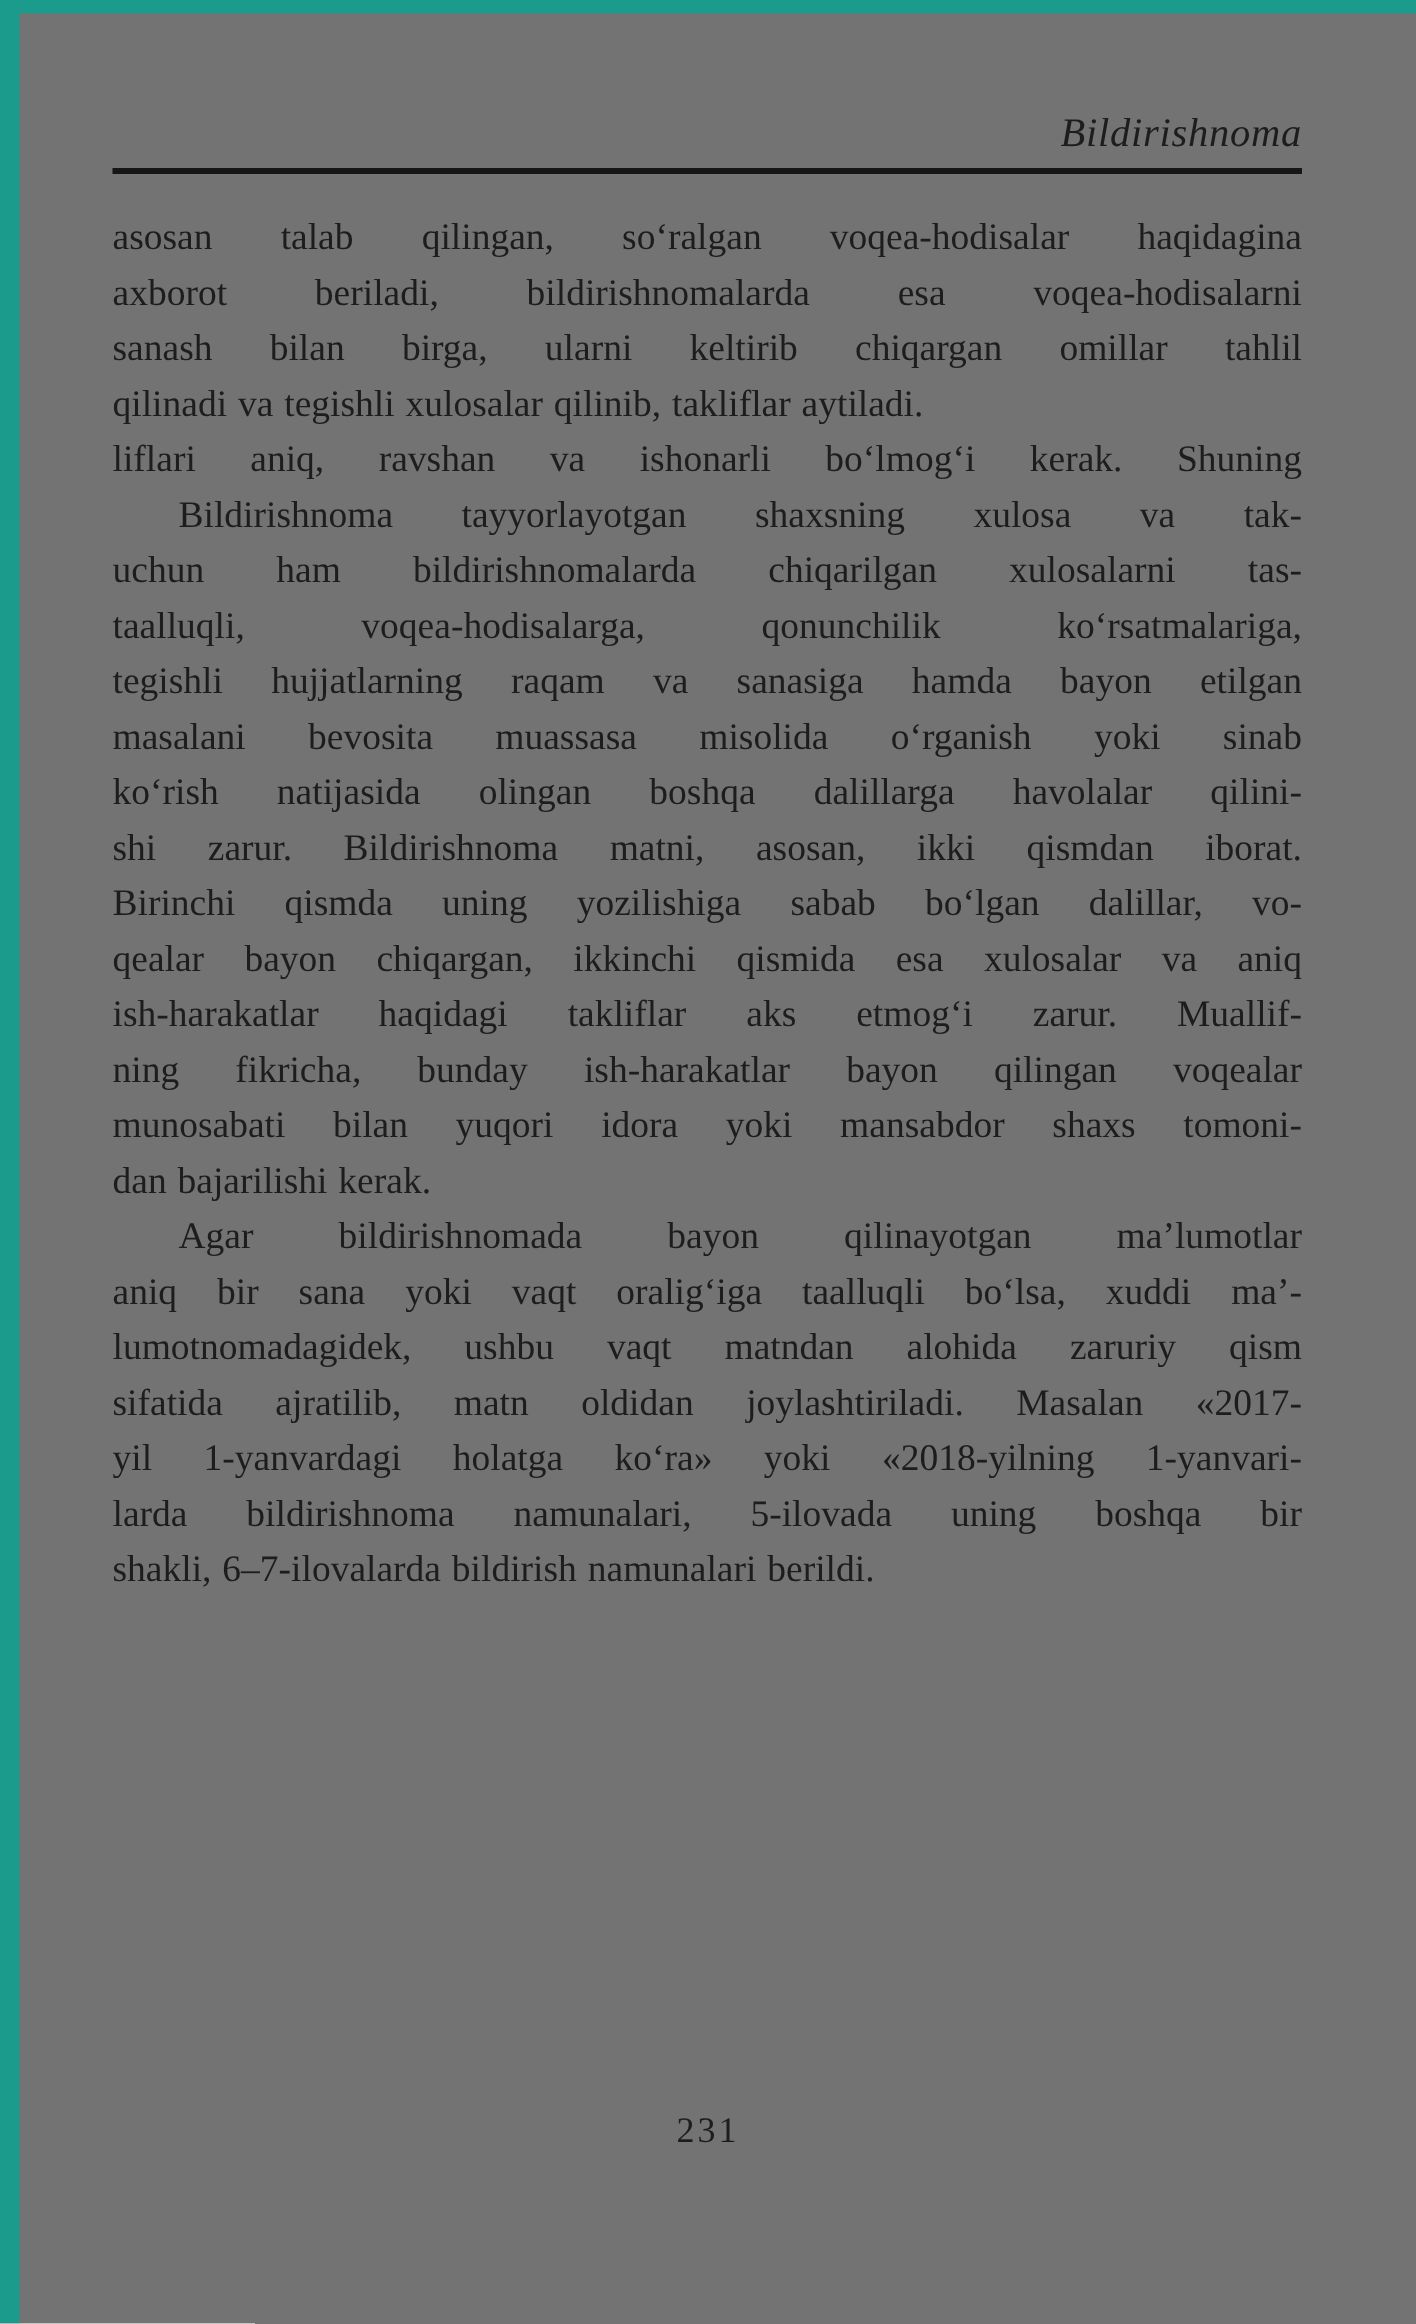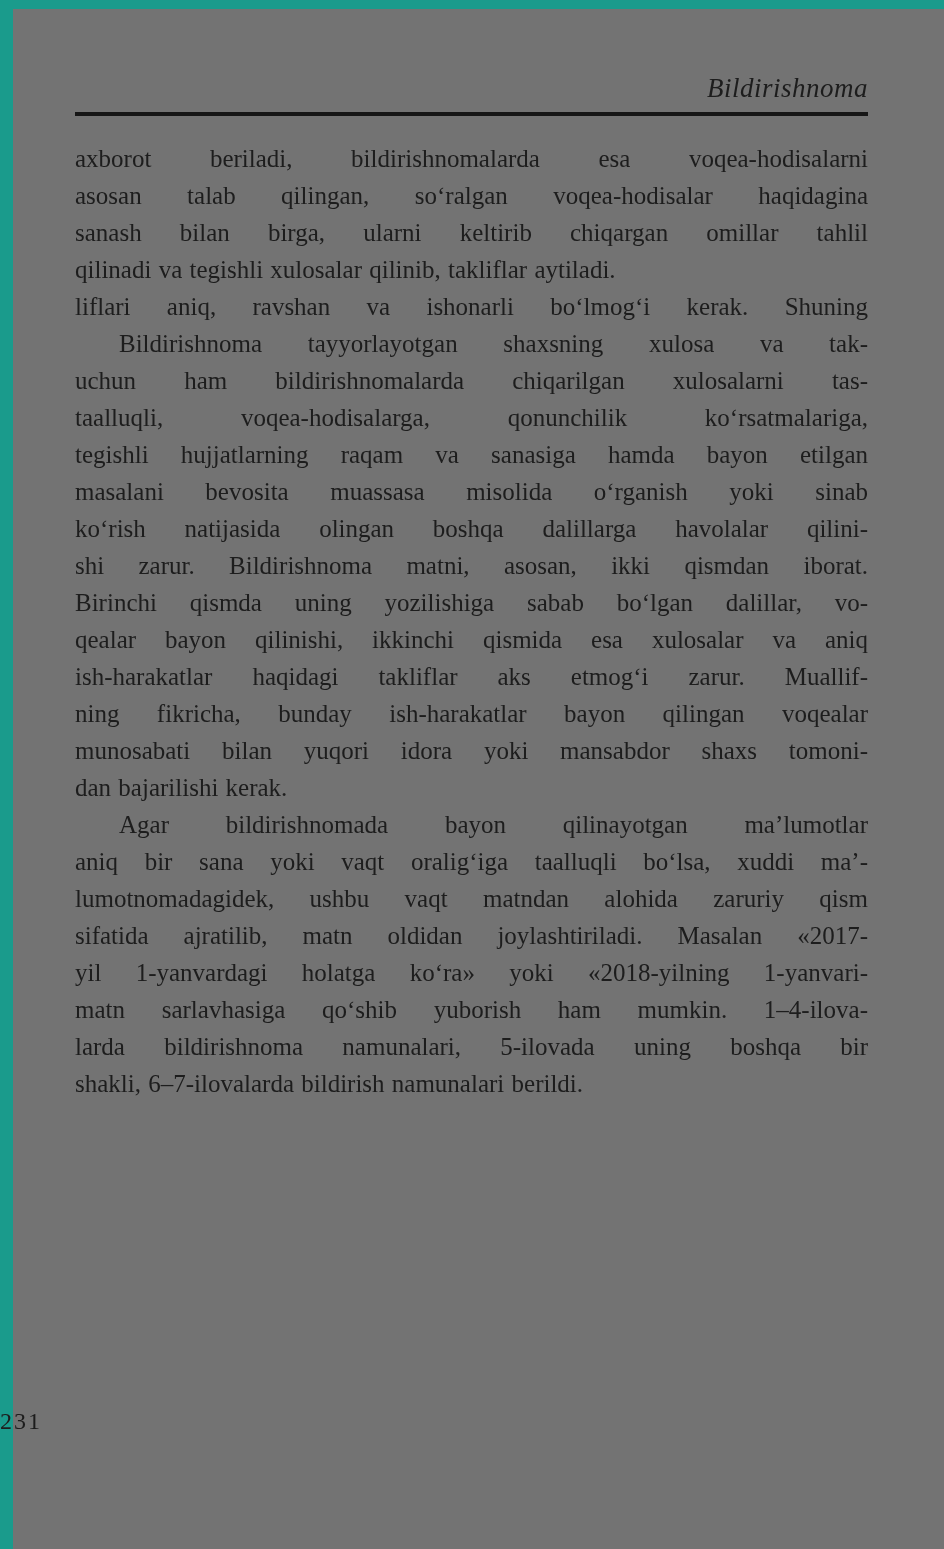--- a/index.html
+++ b/index.html
@@ -62,64 +62,64 @@
     text-align-last: left;
   }
   .paragraph.indent .text-line.first {
     text-indent: 44px;
   }
   .page-number {
     position: absolute;
     top: 1408px;
     left: 0;
     width: 944px;
+    text-align: center;
     font-size: 24px;
     letter-spacing: 2px;
   }
 </style>
 </head>
 <body>
 
 <div class="page" style="background: #737373; color: rgb(29, 29, 29); padding-left: 44px;">
   <div class="edge-left" style="background: rgb(26, 155, 140);"></div>
   <div class="edge-top" style="background: rgb(26, 155, 140);"></div>
 
   <div class="content">
     <div class="running-head">Bildirishnoma</div>
     <div class="head-rule" style="background: rgb(22, 22, 22);"></div>
     <div class="body-text" id="body-text">
         <div class="paragraph">
+          <div class="text-line first">asosan talab qilingan, so‘ralgan voqea-hodisalar haqidagina</div>
           <div class="text-line">axborot beriladi, bildirishnomalarda esa voqea-hodisalarni</div>
-          <div class="text-line first">asosan talab qilingan, so‘ralgan voqea-hodisalar haqidagina</div>
           <div class="text-line">sanash bilan birga, ularni keltirib chiqargan omillar tahlil</div>
           <div class="text-line last">qilinadi va tegishli xulosalar qilinib, takliflar aytiladi.</div>
         </div>
         <div class="paragraph indent">
           <div class="text-line">liflari aniq, ravshan va ishonarli bo‘lmog‘i kerak. Shuning</div>
           <div class="text-line first">Bildirishnoma tayyorlayotgan shaxsning xulosa va tak-</div>
           <div class="text-line">uchun ham bildirishnomalarda chiqarilgan xulosalarni tas-</div>
           <div class="text-line">taalluqli, voqea-hodisalarga, qonunchilik ko‘rsatmalariga,</div>
           <div class="text-line">tegishli hujjatlarning raqam va sanasiga hamda bayon etilgan</div>
           <div class="text-line">masalani bevosita muassasa misolida o‘rganish yoki sinab</div>
           <div class="text-line">ko‘rish natijasida olingan boshqa dalillarga havolalar qilini-</div>
           <div class="text-line">shi zarur. Bildirishnoma matni, asosan, ikki qismdan iborat.</div>
           <div class="text-line">Birinchi qismda uning yozilishiga sabab bo‘lgan dalillar, vo-</div>
-          <div class="text-line">qealar bayon qilinishi, ikkinchi qismida esa xulosalar va aniq</div>
+          <div class="text-line">qealar bayon chiqargan, ikkinchi qismida esa xulosalar va aniq</div>
           <div class="text-line">ish-harakatlar haqidagi takliflar aks etmog‘i zarur. Muallif-</div>
           <div class="text-line">ning fikricha, bunday ish-harakatlar bayon qilingan voqealar</div>
           <div class="text-line">munosabati bilan yuqori idora yoki mansabdor shaxs tomoni-</div>
           <div class="text-line last">dan bajarilishi kerak.</div>
         </div>
         <div class="paragraph indent">
           <div class="text-line first">Agar bildirishnomada bayon qilinayotgan ma’lumotlar</div>
           <div class="text-line">aniq bir sana yoki vaqt oralig‘iga taalluqli bo‘lsa, xuddi ma’-</div>
           <div class="text-line">lumotnomadagidek, ushbu vaqt matndan alohida zaruriy qism</div>
           <div class="text-line">sifatida ajratilib, matn oldidan joylashtiriladi. Masalan «2017-</div>
           <div class="text-line">yil 1-yanvardagi holatga ko‘ra» yoki «2018-yilning 1-yanvari-</div>
-          <div class="text-line">matn sarlavhasiga qo‘shib yuborish ham mumkin. 1–4-ilova-</div>
           <div class="text-line">larda bildirishnoma namunalari, 5-ilovada uning boshqa bir</div>
           <div class="text-line last">shakli, 6–7-ilovalarda bildirish namunalari berildi.</div>
         </div>
       </div>
   </div>
 
   <div class="page-number">231</div>
 </div>
 
 </body></html>

